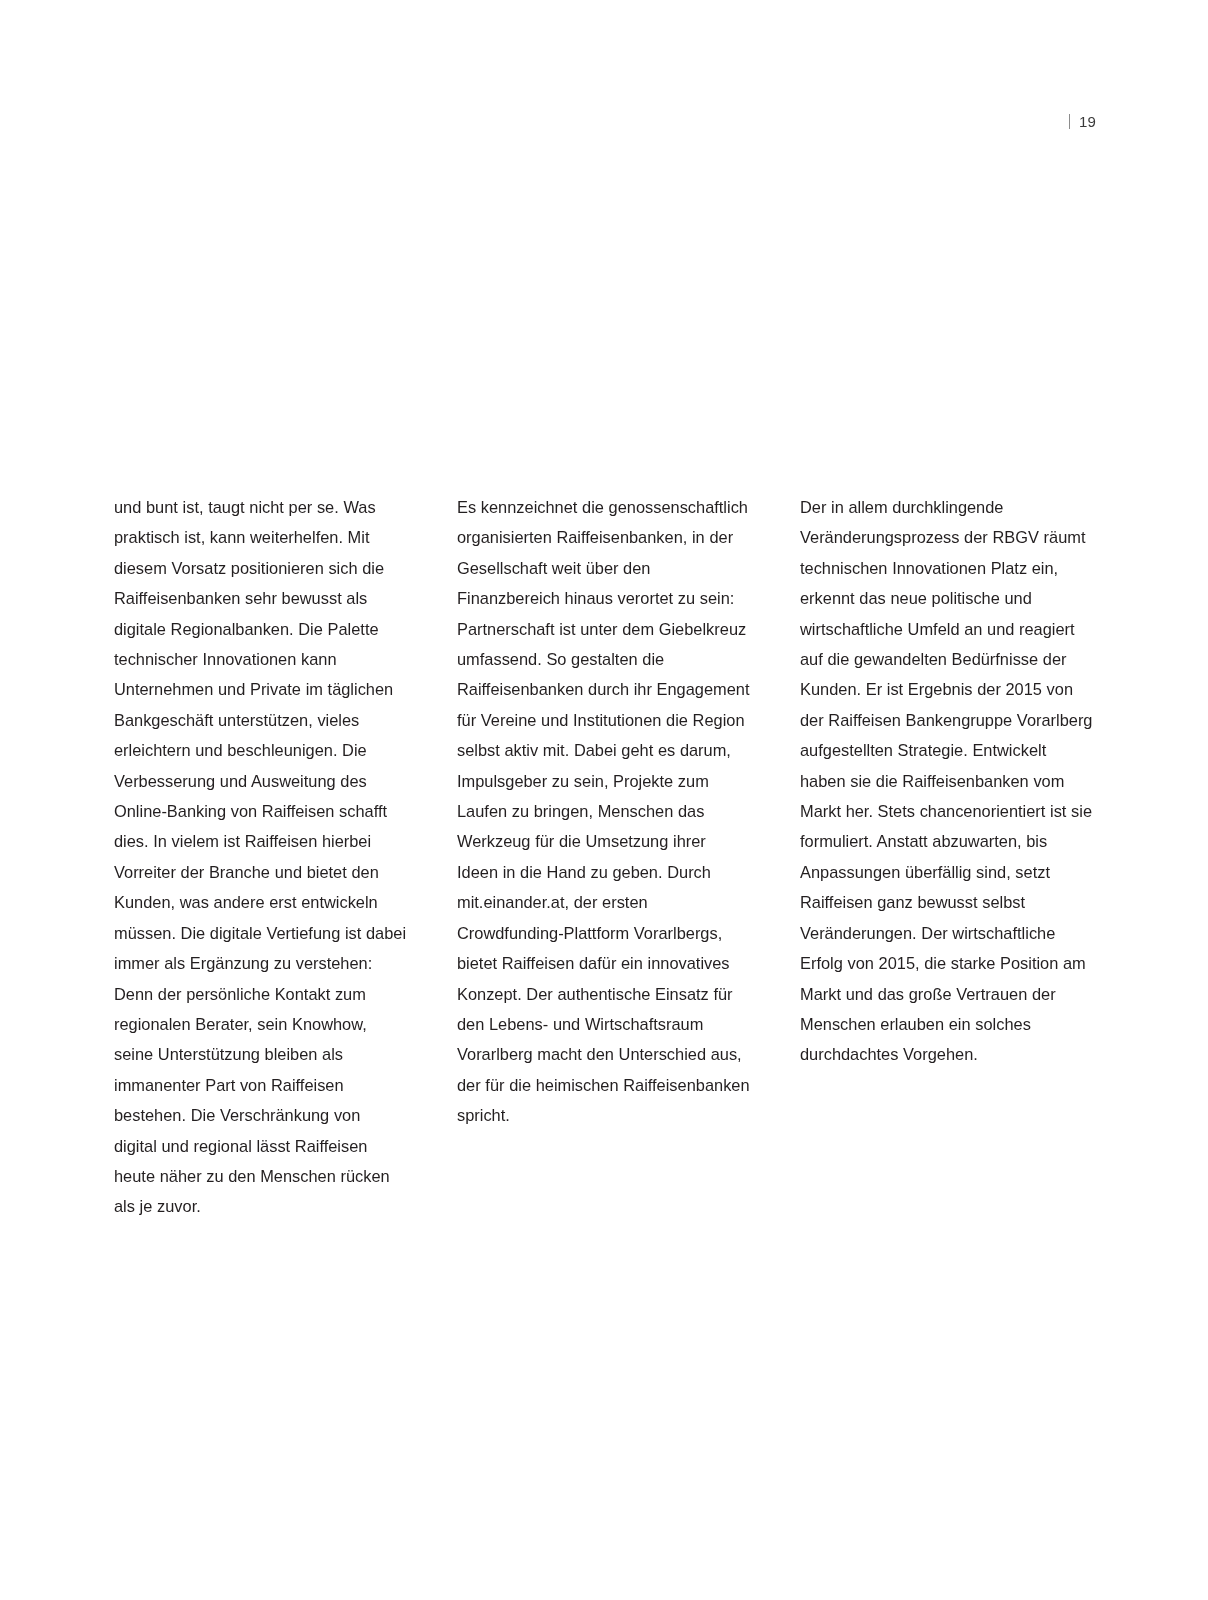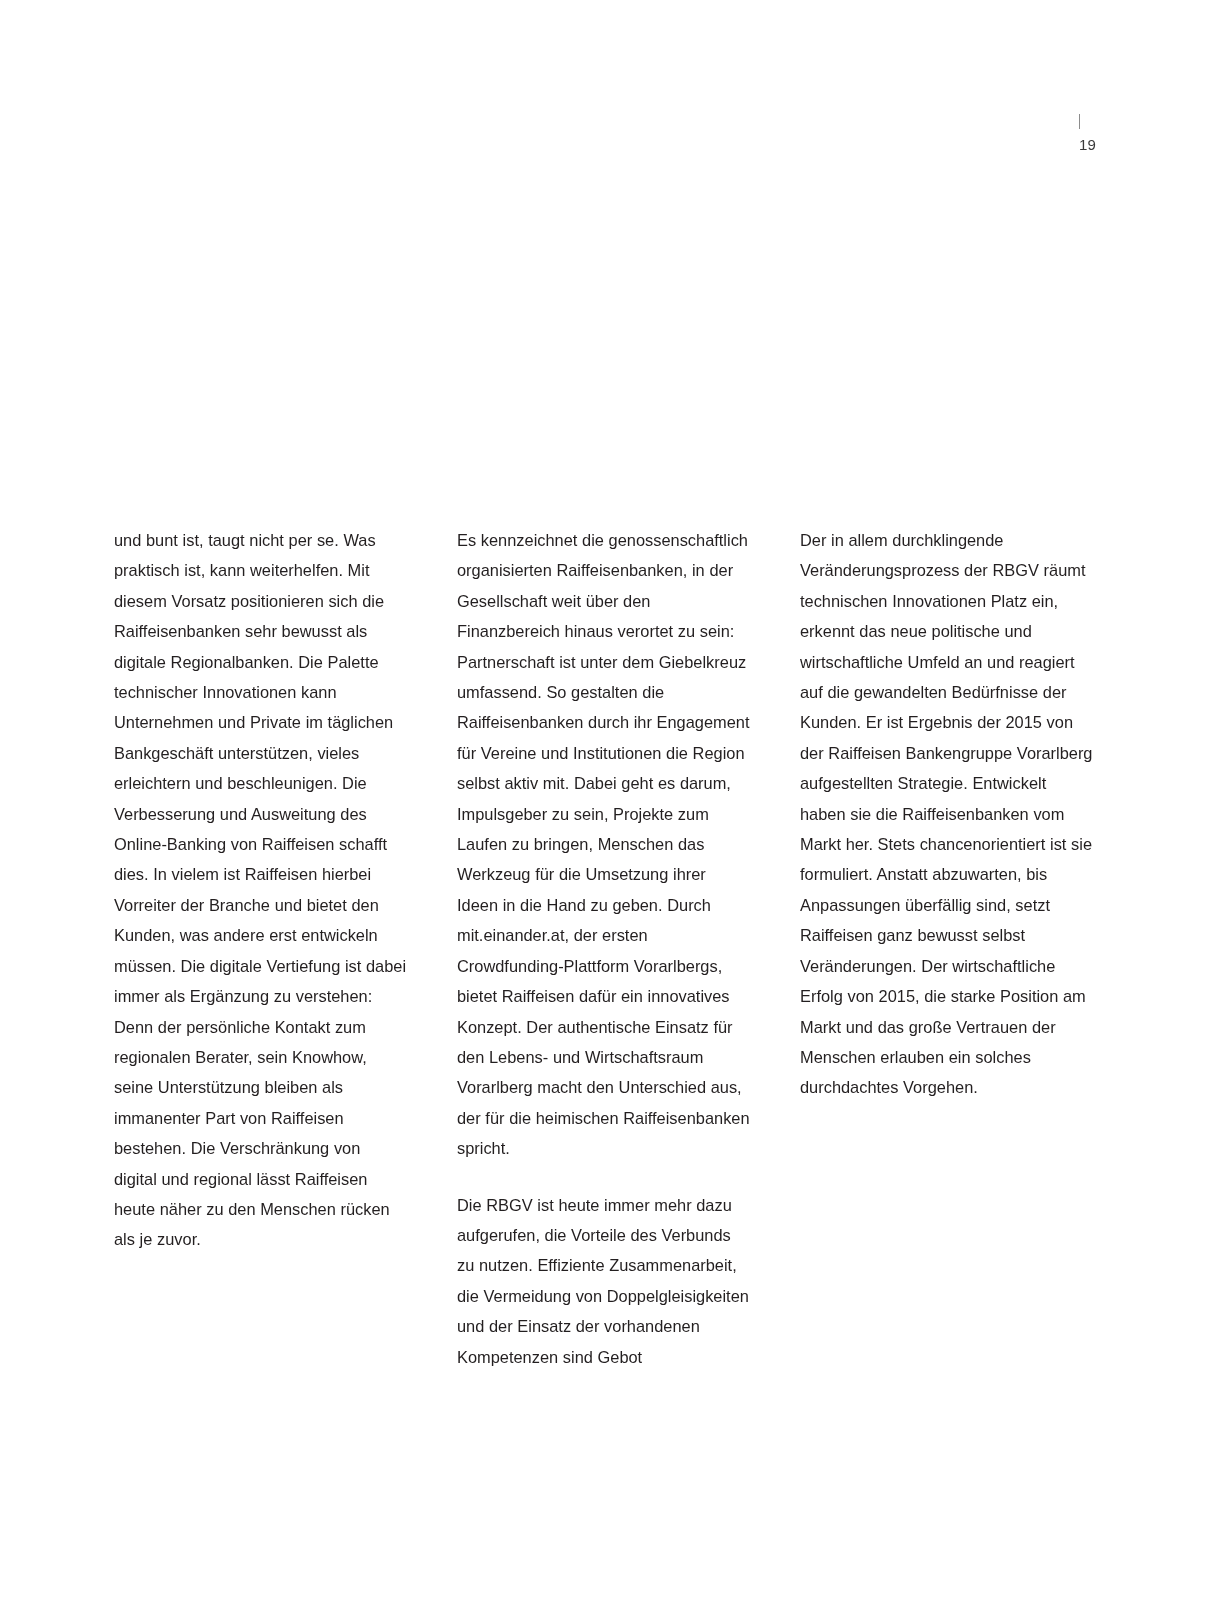--- a/index.html
+++ b/index.html
@@ -25,40 +25,38 @@
   .folio {
     position: absolute;
     top: 112px;
     right: 112px;
     display: flex;
     align-items: baseline;
     gap: 9px;
     font-size: 15px;
     color: #3a3a3a;
     letter-spacing: 0.2px;
-    flex-direction: column;
   }
   .folio .rule {
     display: inline-block;
     width: 1px;
     height: 15px;
     background: #8c8c8c;
     position: relative;
     top: 2px;
   }
 
   
   .columns {
     position: absolute;
     top: 492px;
     left: 114px;
     width: 980px;
     display: flex;
     gap: 50px;
-    margin-top: 33px;
   }
   .col {
     width: 293px;
   }
   .col p {
     margin: 0 0 26px 0;
     font-size: 16.4px;
     line-height: 30.4px;
     color: #231f20;
     text-align: left;
@@ -80,21 +78,20 @@
   </div>
 
   <div class="columns">
 
     <div class="col">
       <p>und bunt ist, taugt nicht per se. Was praktisch ist, kann weiterhelfen. Mit diesem Vorsatz positionieren sich die Raiffeisenbanken sehr bewusst als digitale Regionalbanken. Die Palette technischer Innovationen kann Unternehmen und Private im täglichen Bankgeschäft unterstützen, vieles erleichtern und beschleunigen. Die Verbesserung und Ausweitung des Online-Banking von Raiffeisen schafft dies. In vielem ist Raiffeisen hierbei Vorreiter der Branche und bietet den Kunden, was andere erst entwickeln müssen. Die digitale Vertiefung ist dabei immer als Ergänzung zu verstehen: Denn der persönliche Kontakt zum regionalen Berater, sein Knowhow, seine Unterstützung bleiben als immanenter Part von Raiffeisen bestehen. Die Verschränkung von digital und regional lässt Raiffeisen heute näher zu den Menschen rücken als je zuvor.</p>
     </div>
 
     <div class="col">
       <p>Es kennzeichnet die genossenschaftlich organisierten Raiffeisenbanken, in der Gesellschaft weit über den Finanzbereich hinaus verortet zu sein: Partnerschaft ist unter dem Giebelkreuz umfassend. So gestalten die Raiffeisenbanken durch ihr Engagement für Vereine und Institutionen die Region selbst aktiv mit. Dabei geht es darum, Impulsgeber zu sein, Projekte zum Laufen zu bringen, Menschen das Werkzeug für die Umsetzung ihrer Ideen in die Hand zu geben. Durch mit.einander.at, der ersten Crowdfunding-Plattform Vorarlbergs, bietet Raiffeisen dafür ein innovatives Konzept. Der authentische Einsatz für den Lebens- und Wirtschaftsraum Vorarlberg macht den Unterschied aus, der für die heimischen Raiffeisenbanken spricht.</p>
-      <p>Die RBGV ist heute immer mehr dazu aufgerufen, die Vorteile des Verbunds zu nutzen. Effiziente Zusammenarbeit, die Vermeidung von Doppelgleisigkeiten und der Einsatz der vorhandenen Kompetenzen sind Gebot</p>
     </div>
 
     <div class="col">
       <p>Der in allem durchklingende Veränderungsprozess der RBGV räumt technischen Innovationen Platz ein, erkennt das neue politische und wirtschaftliche Umfeld an und reagiert auf die gewandelten Bedürfnisse der Kunden. Er ist Ergebnis der 2015 von der Raiffeisen Bankengruppe Vorarlberg aufgestellten Strategie. Entwickelt haben sie die Raiffeisenbanken vom Markt her. Stets chancenorientiert ist sie formuliert. Anstatt abzuwarten, bis Anpassungen überfällig sind, setzt Raiffeisen ganz bewusst selbst Veränderungen. Der wirtschaftliche Erfolg von 2015, die starke Position am Markt und das große Vertrauen der Menschen erlauben ein solches durchdachtes Vorgehen.</p>
     </div>
 
   </div>
 </div>
 
 </body></html>

